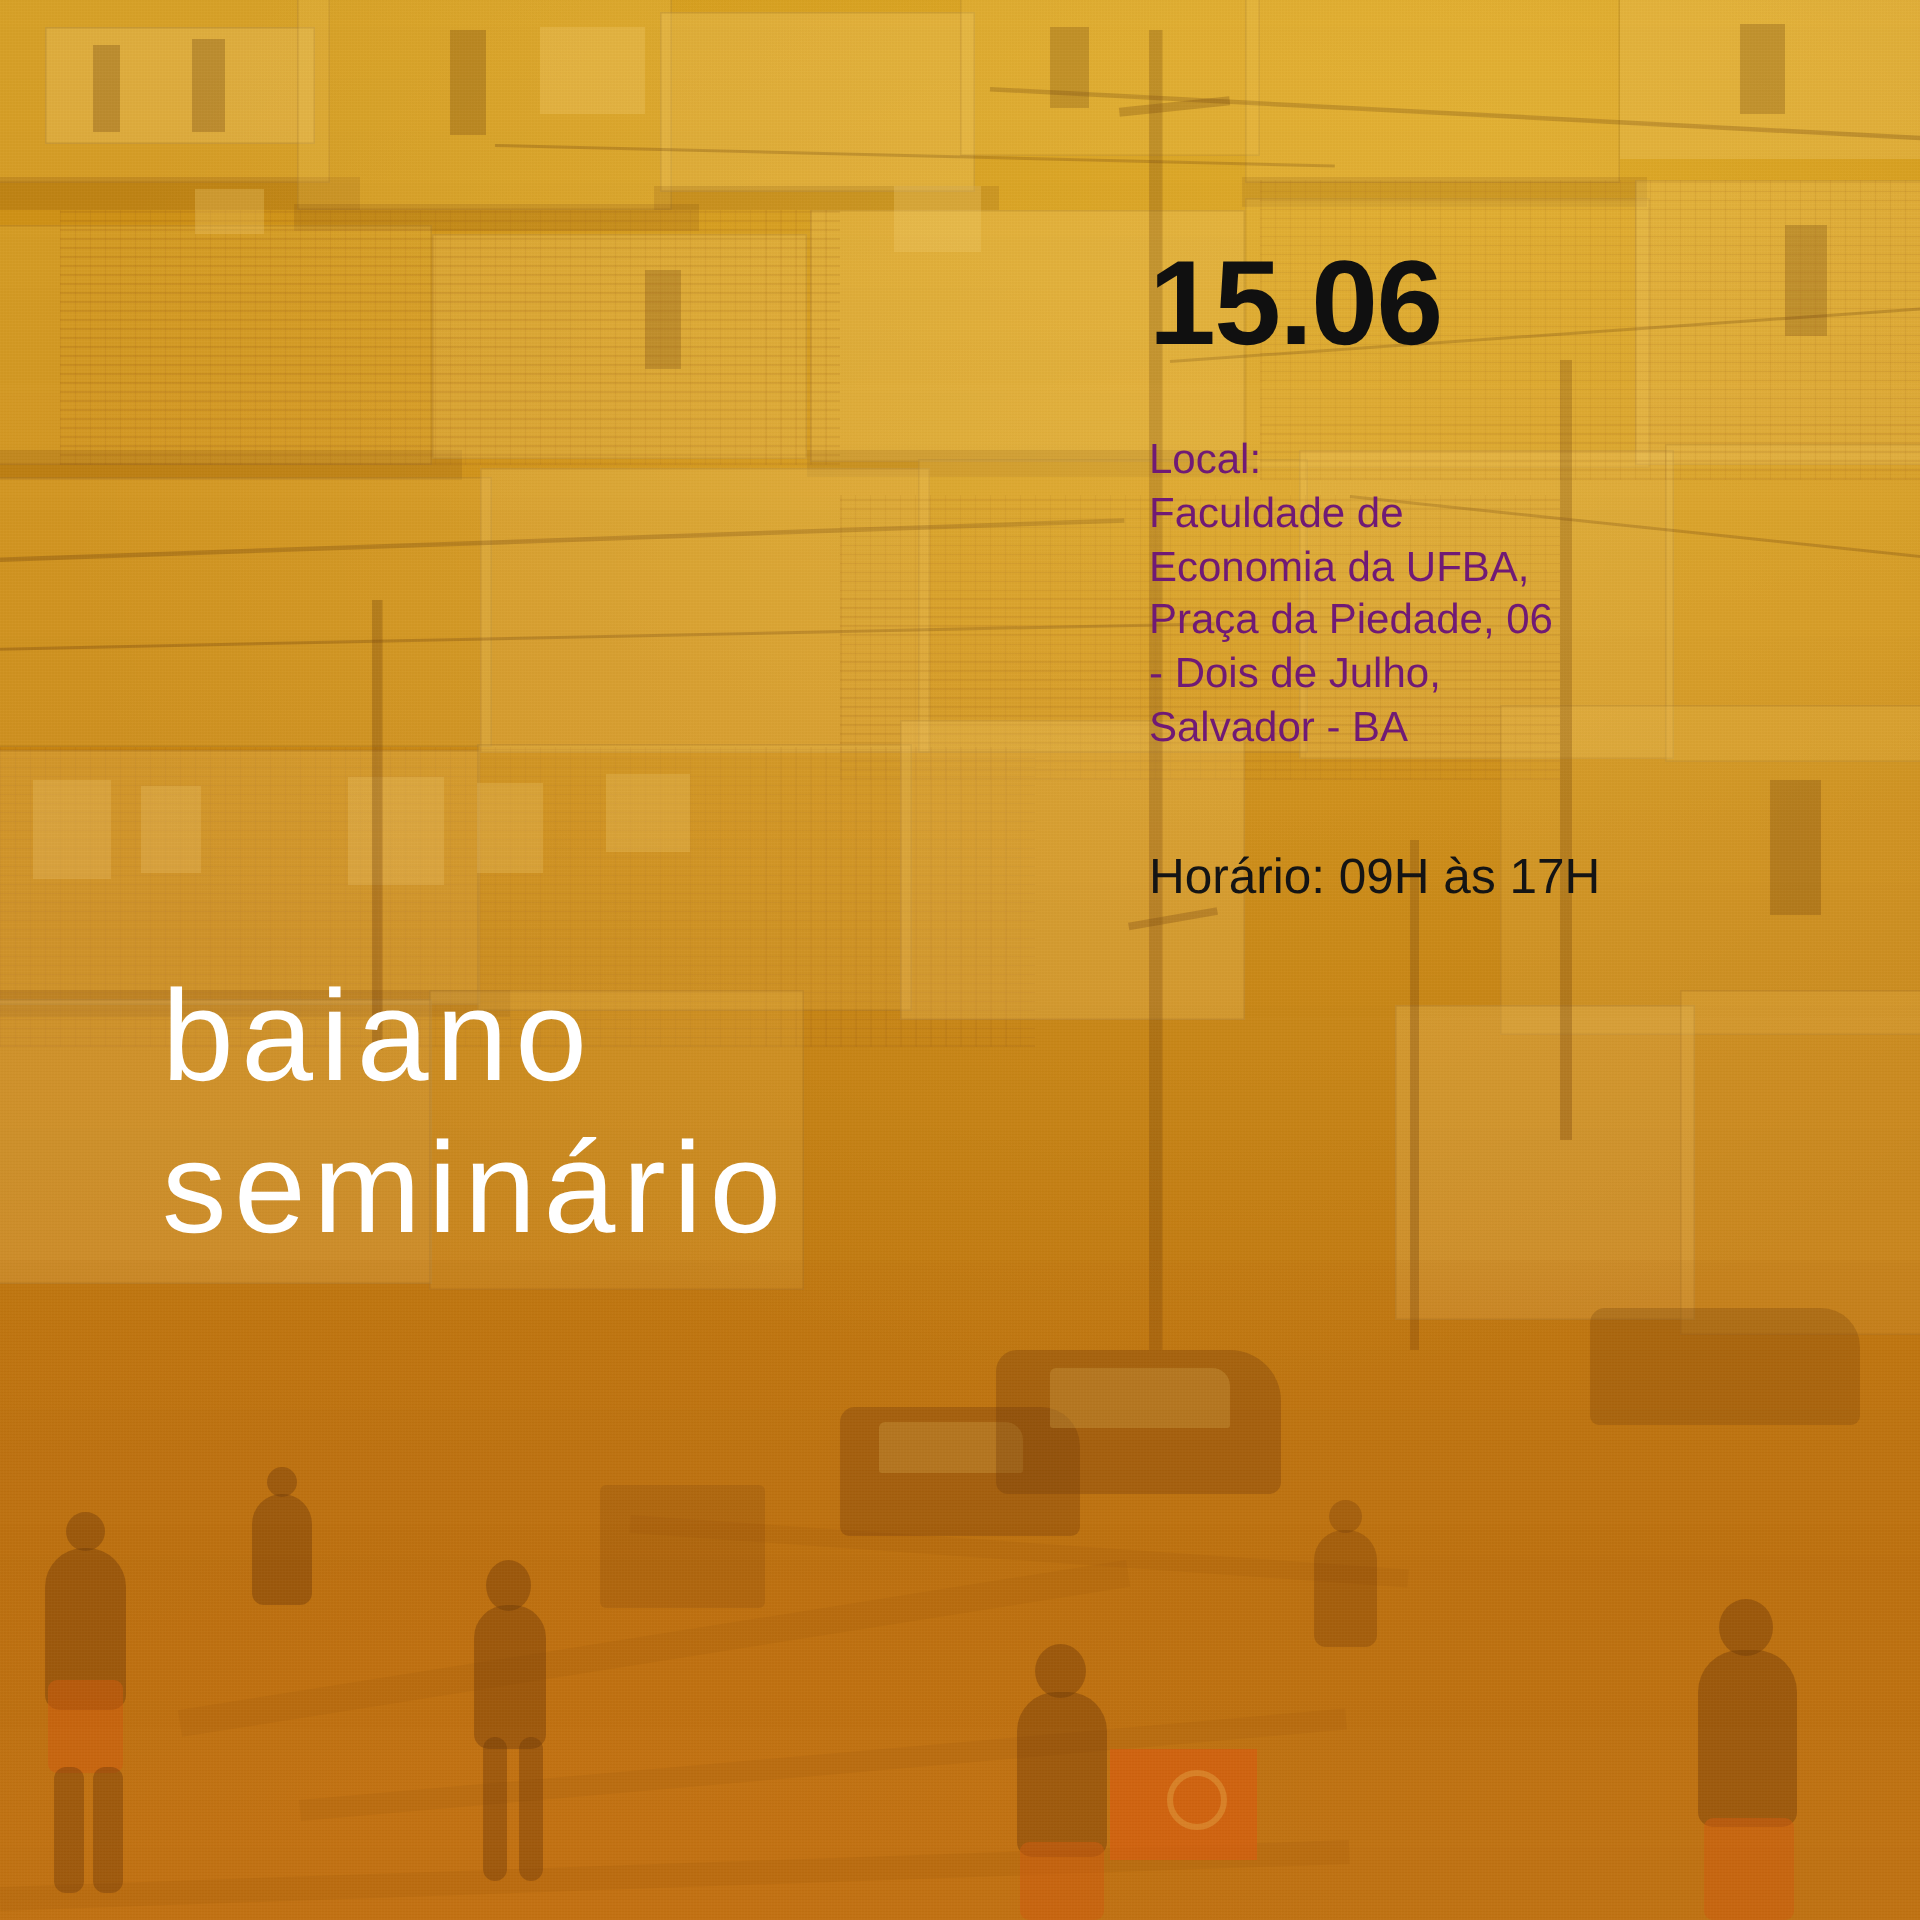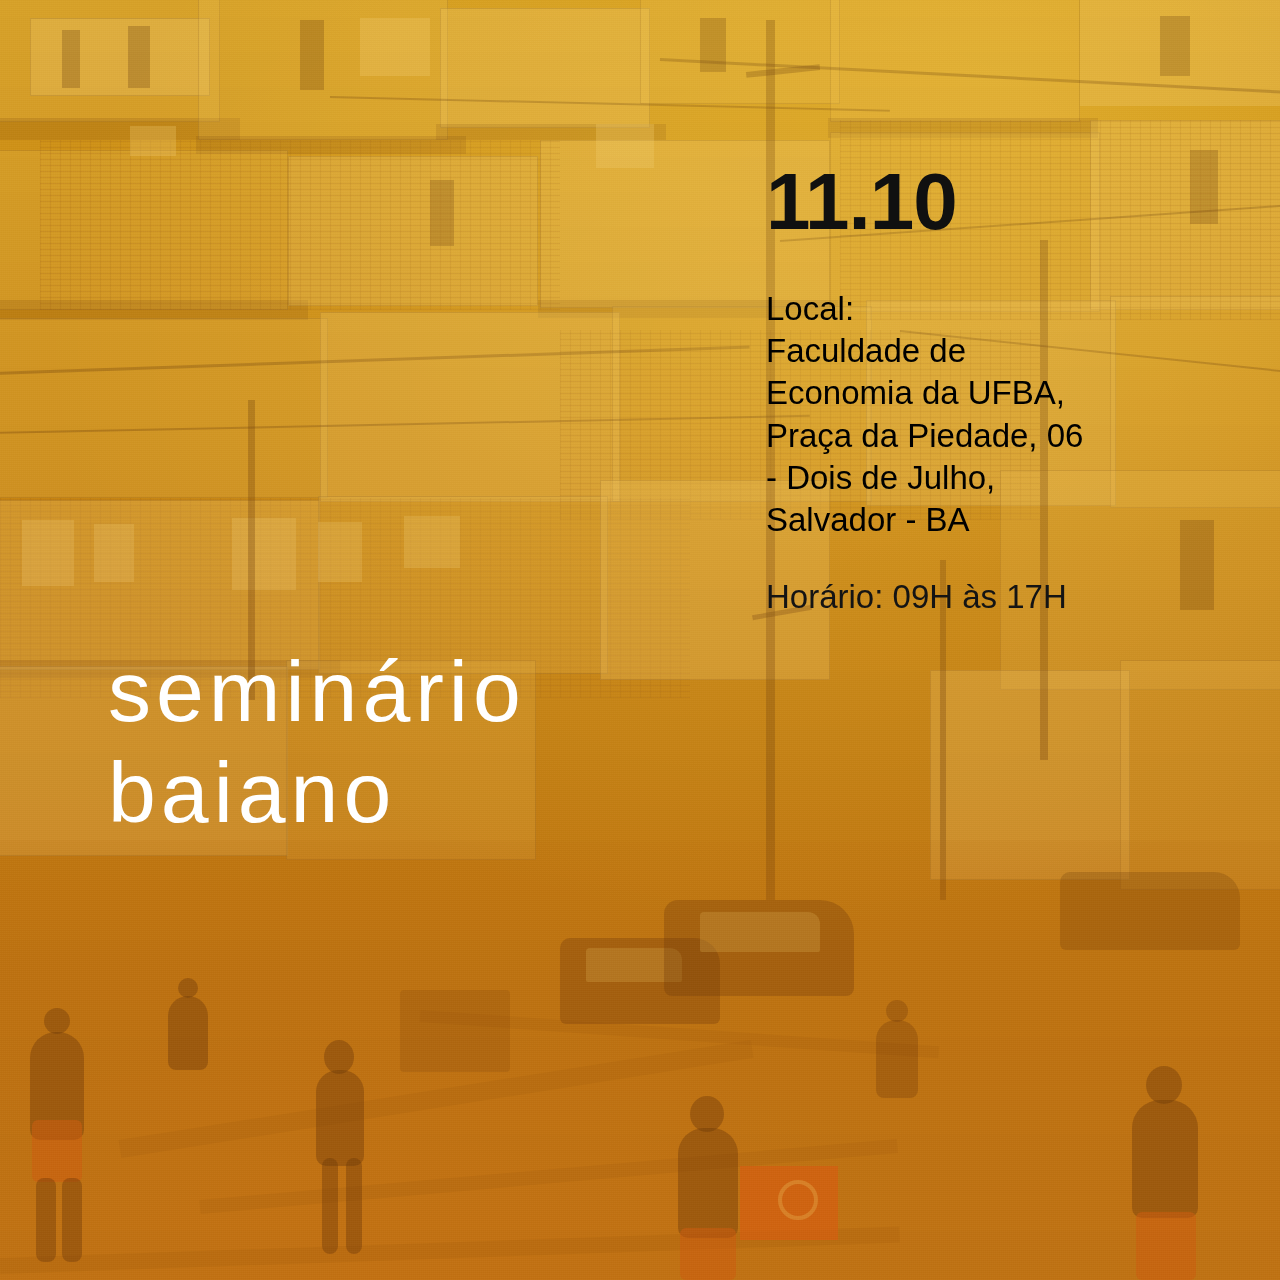--- a/index.html
+++ b/index.html
@@ -107,26 +107,26 @@
   .content{ position:absolute; inset:0; }
 
   #date{
     position:absolute; left:766px; top:162px;
     font-size:80px; font-weight:bold; color:#101010;
     letter-spacing:-1px; line-height:1;
   }
 
   #info{
     position:absolute; left:766px; top:288px;
-    font-size:33px; color:#000000; line-height:1.28;
+    font-size:28px; color:#701a75; line-height:1.28;
     font-weight:400; letter-spacing:0px;
     white-space:pre-line;
   }
   #hours{
-    position:absolute; left:766px; top:576px;
+    position:absolute; left:766px; top:563px;
     font-size:33px; color:#141414; line-height:1.28;
     font-weight:400;
   }
 
   #title{
     position:absolute; left:108px; top:641px;
     color:#ffffff; font-size:86px; line-height:1.18;
     font-weight:300; letter-spacing:5px;
   }
   #title .tline{ display:block; }
@@ -275,31 +275,31 @@
       <div class="sign-glyph" style="left:778px; top:1180px; width:40px; height:40px;"></div>
 
       <div class="duotone"></div>
       <div class="warmth"></div>
       <div class="grain"></div>
     </div>
   </div>
 
   <div class="content">
 
-    <div id="date">11.10</div>
+    <div id="date">15.06</div>
 
     <div id="info">Local:
 Faculdade de
 Economia da UFBA,
 Praça da Piedade, 06
 - Dois de Julho,
 Salvador - BA</div>
 
     <div id="hours">Horário: 09H às 17H</div>
 
     <div id="title">
+      <span class="tline">baiano</span>
       <span class="tline">seminário</span>
-      <span class="tline">baiano</span>
     </div>
 
 
   </div>
 </div>
 
 </body></html>

